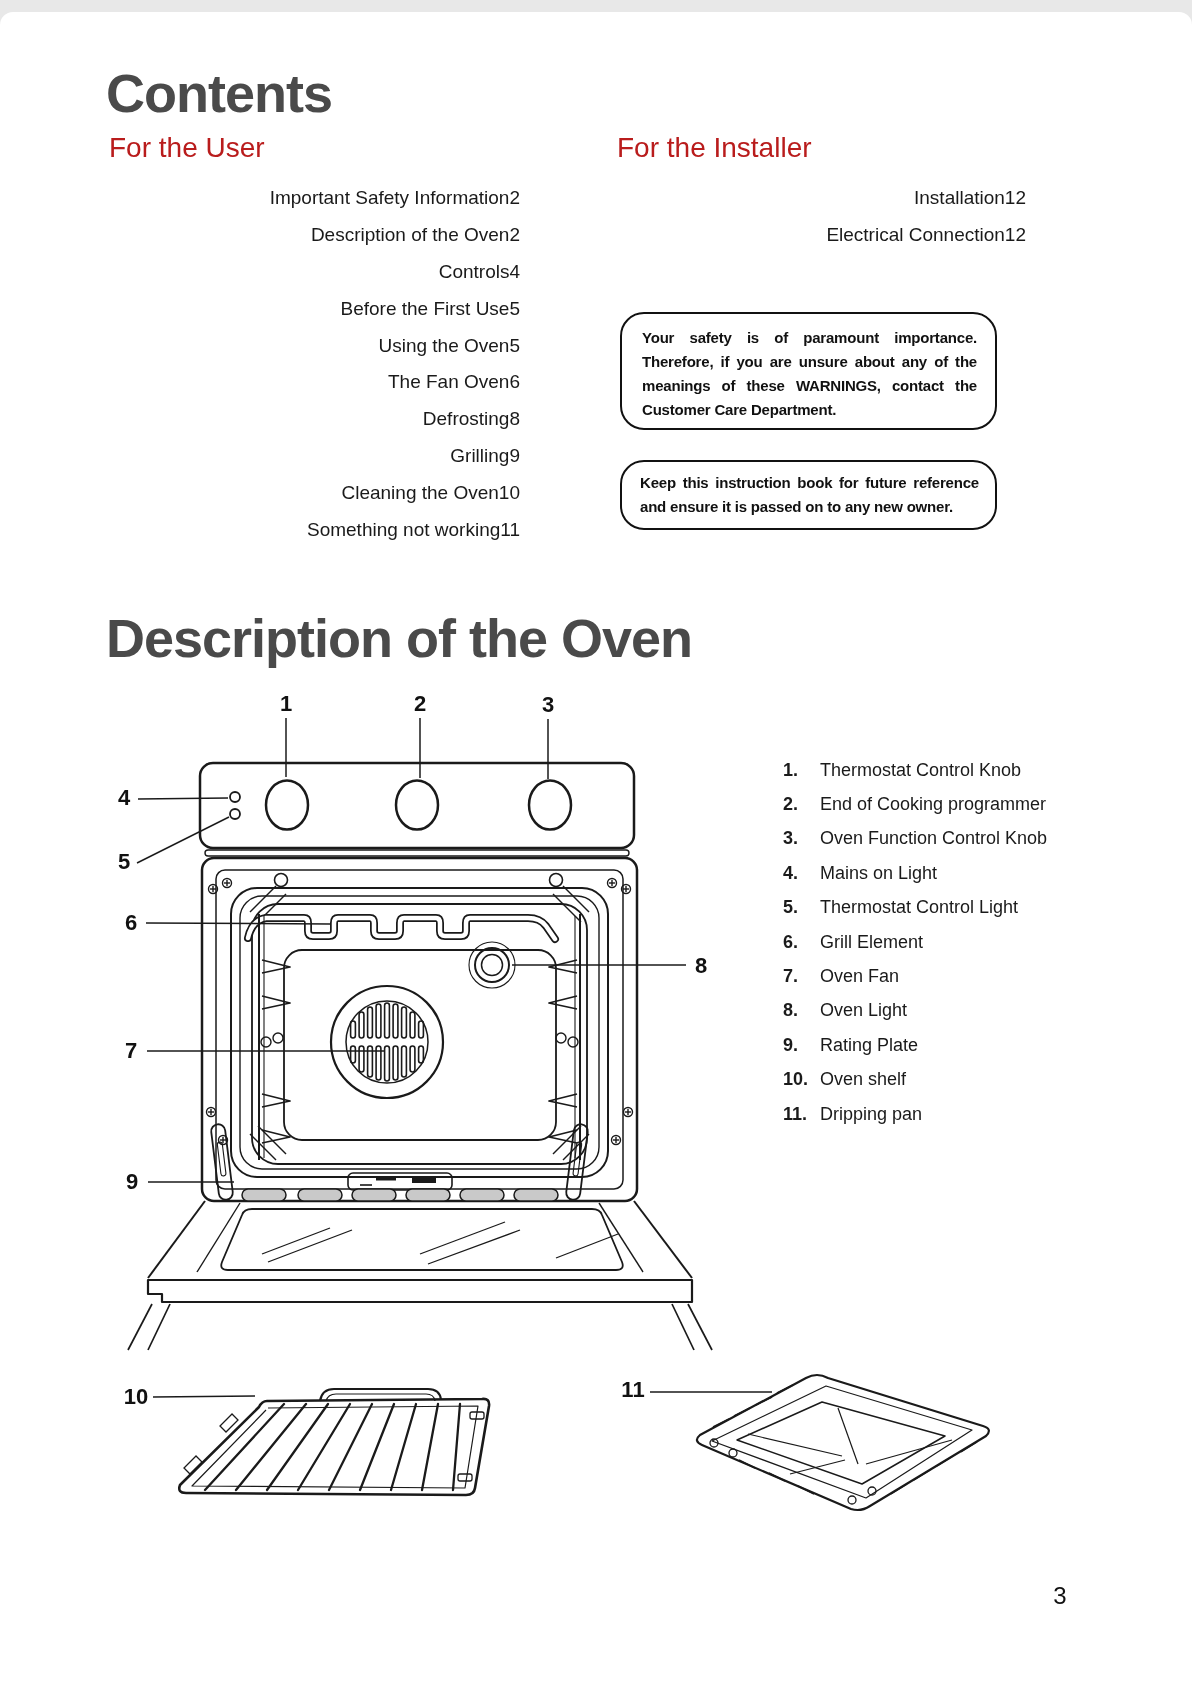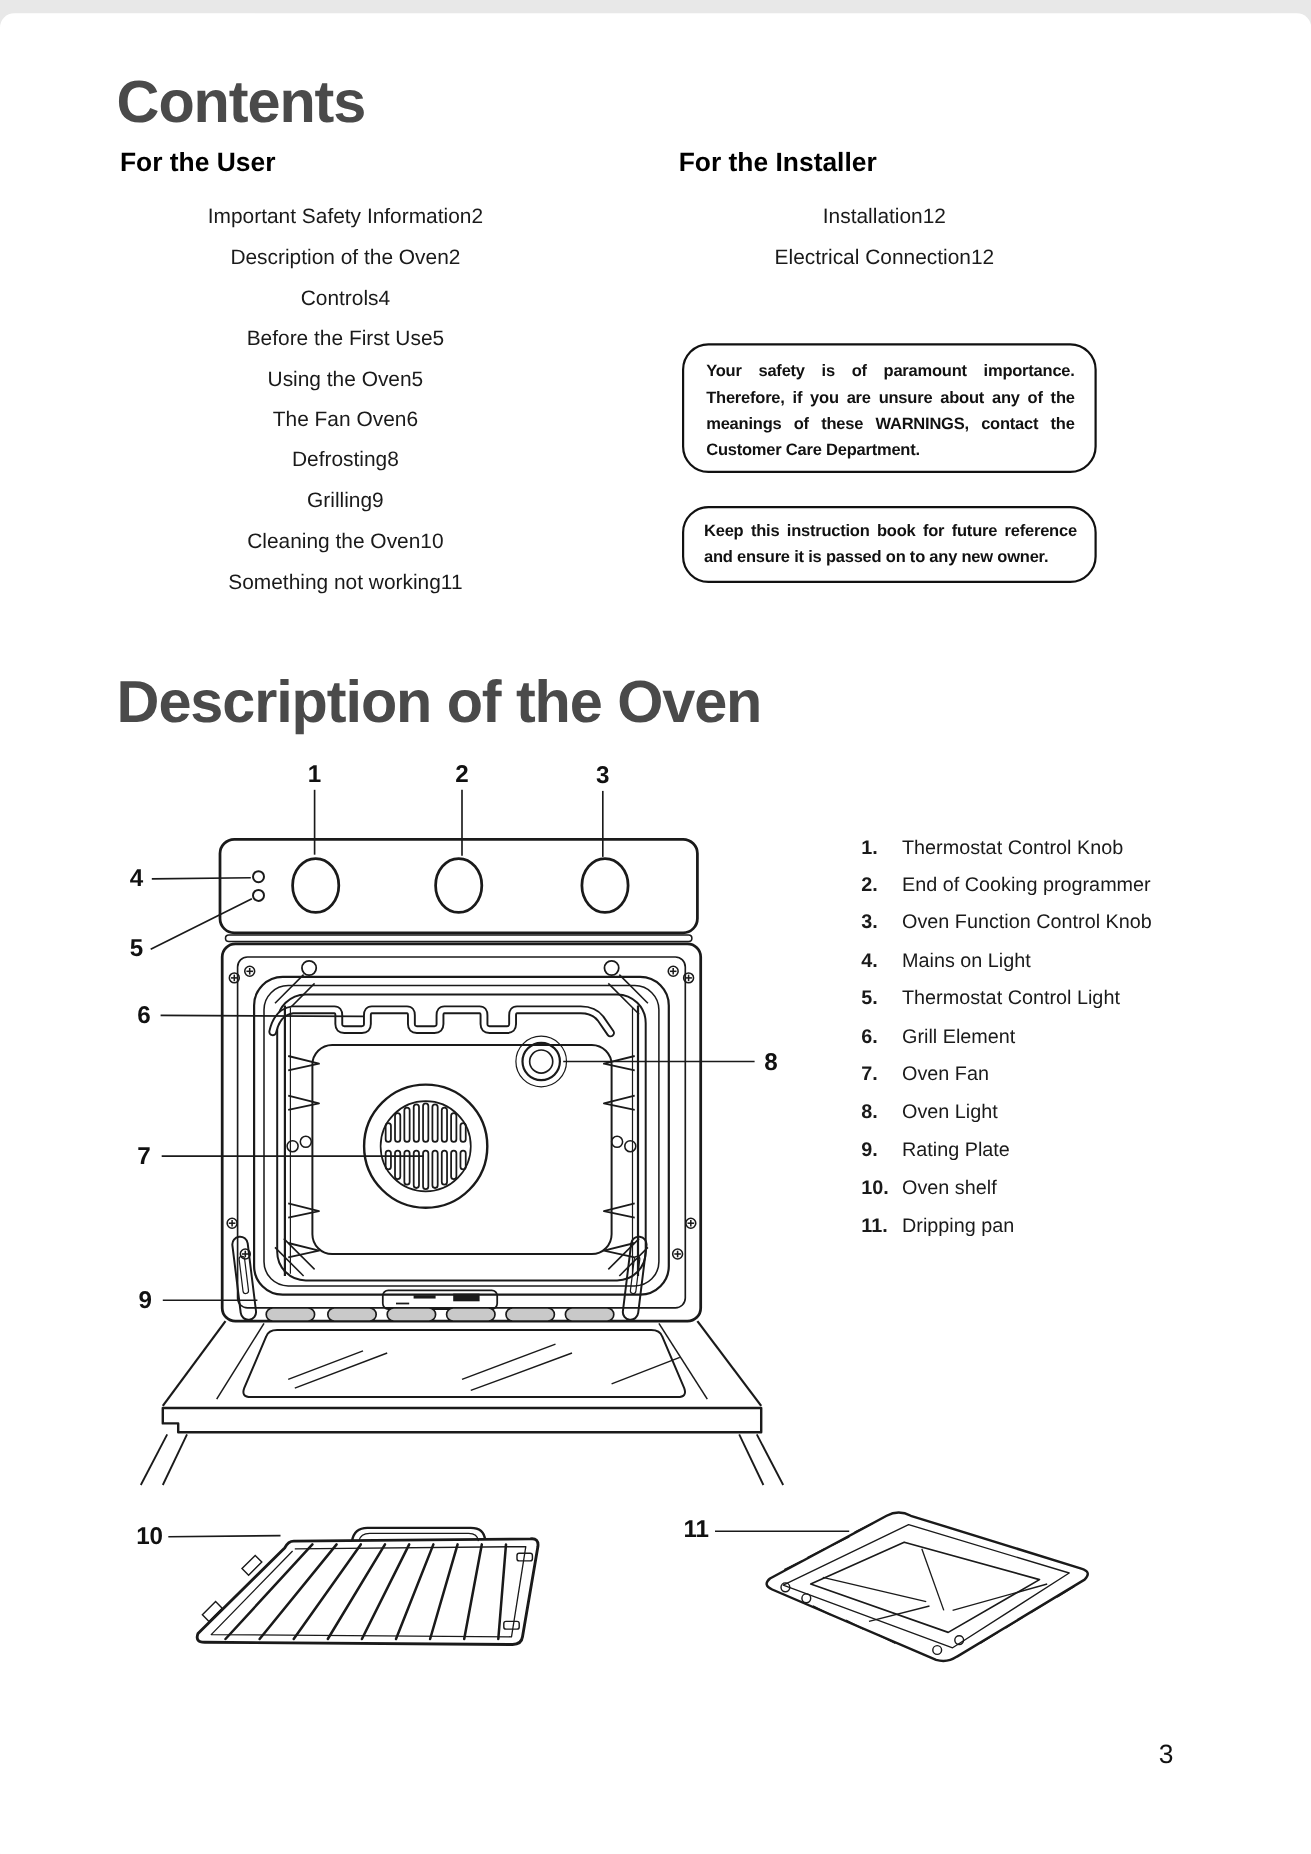--- a/index.html
+++ b/index.html
@@ -15,29 +15,29 @@
   }
   .h1{
     position:absolute;left:106px;
     font-size:54px;font-weight:bold;letter-spacing:-1px;
     color:#4a4a4a;line-height:56px;white-space:nowrap;
   }
   .h1.contents{top:53px;}
   .h1.description{top:598px;}
   .sec-head{
     position:absolute;top:121px;
-    font-size:24px;font-weight:bold;color:#000000;line-height:30px;white-space:nowrap;
+    font-size:28px;font-weight:normal;color:#b91c1c;line-height:30px;white-space:nowrap;
   }
   .sec-head.user{left:109px;}
   .sec-head.installer{left:617px;}
   .toc{position:absolute;display:flex;flex-direction:column;}
   .toc.left{left:108px;top:168px;width:412px;}
   .toc.right{left:582px;top:168px;width:444px;}
   .toc-row{
-    height:36.8px;display:flex;align-items:center;justify-content:center;
+    height:36.8px;display:flex;align-items:center;justify-content:flex-end;
     font-size:19px;
   }
   .toc-page{font-size:19px;}
   .warnbox{
     position:absolute;left:620px;width:377px;
     border:2.5px solid #111;border-radius:24px;
     box-sizing:border-box;
     font-weight:bold;font-size:15px;line-height:24px;letter-spacing:-0.2px;
     color:#111;text-align:justify;
   }

